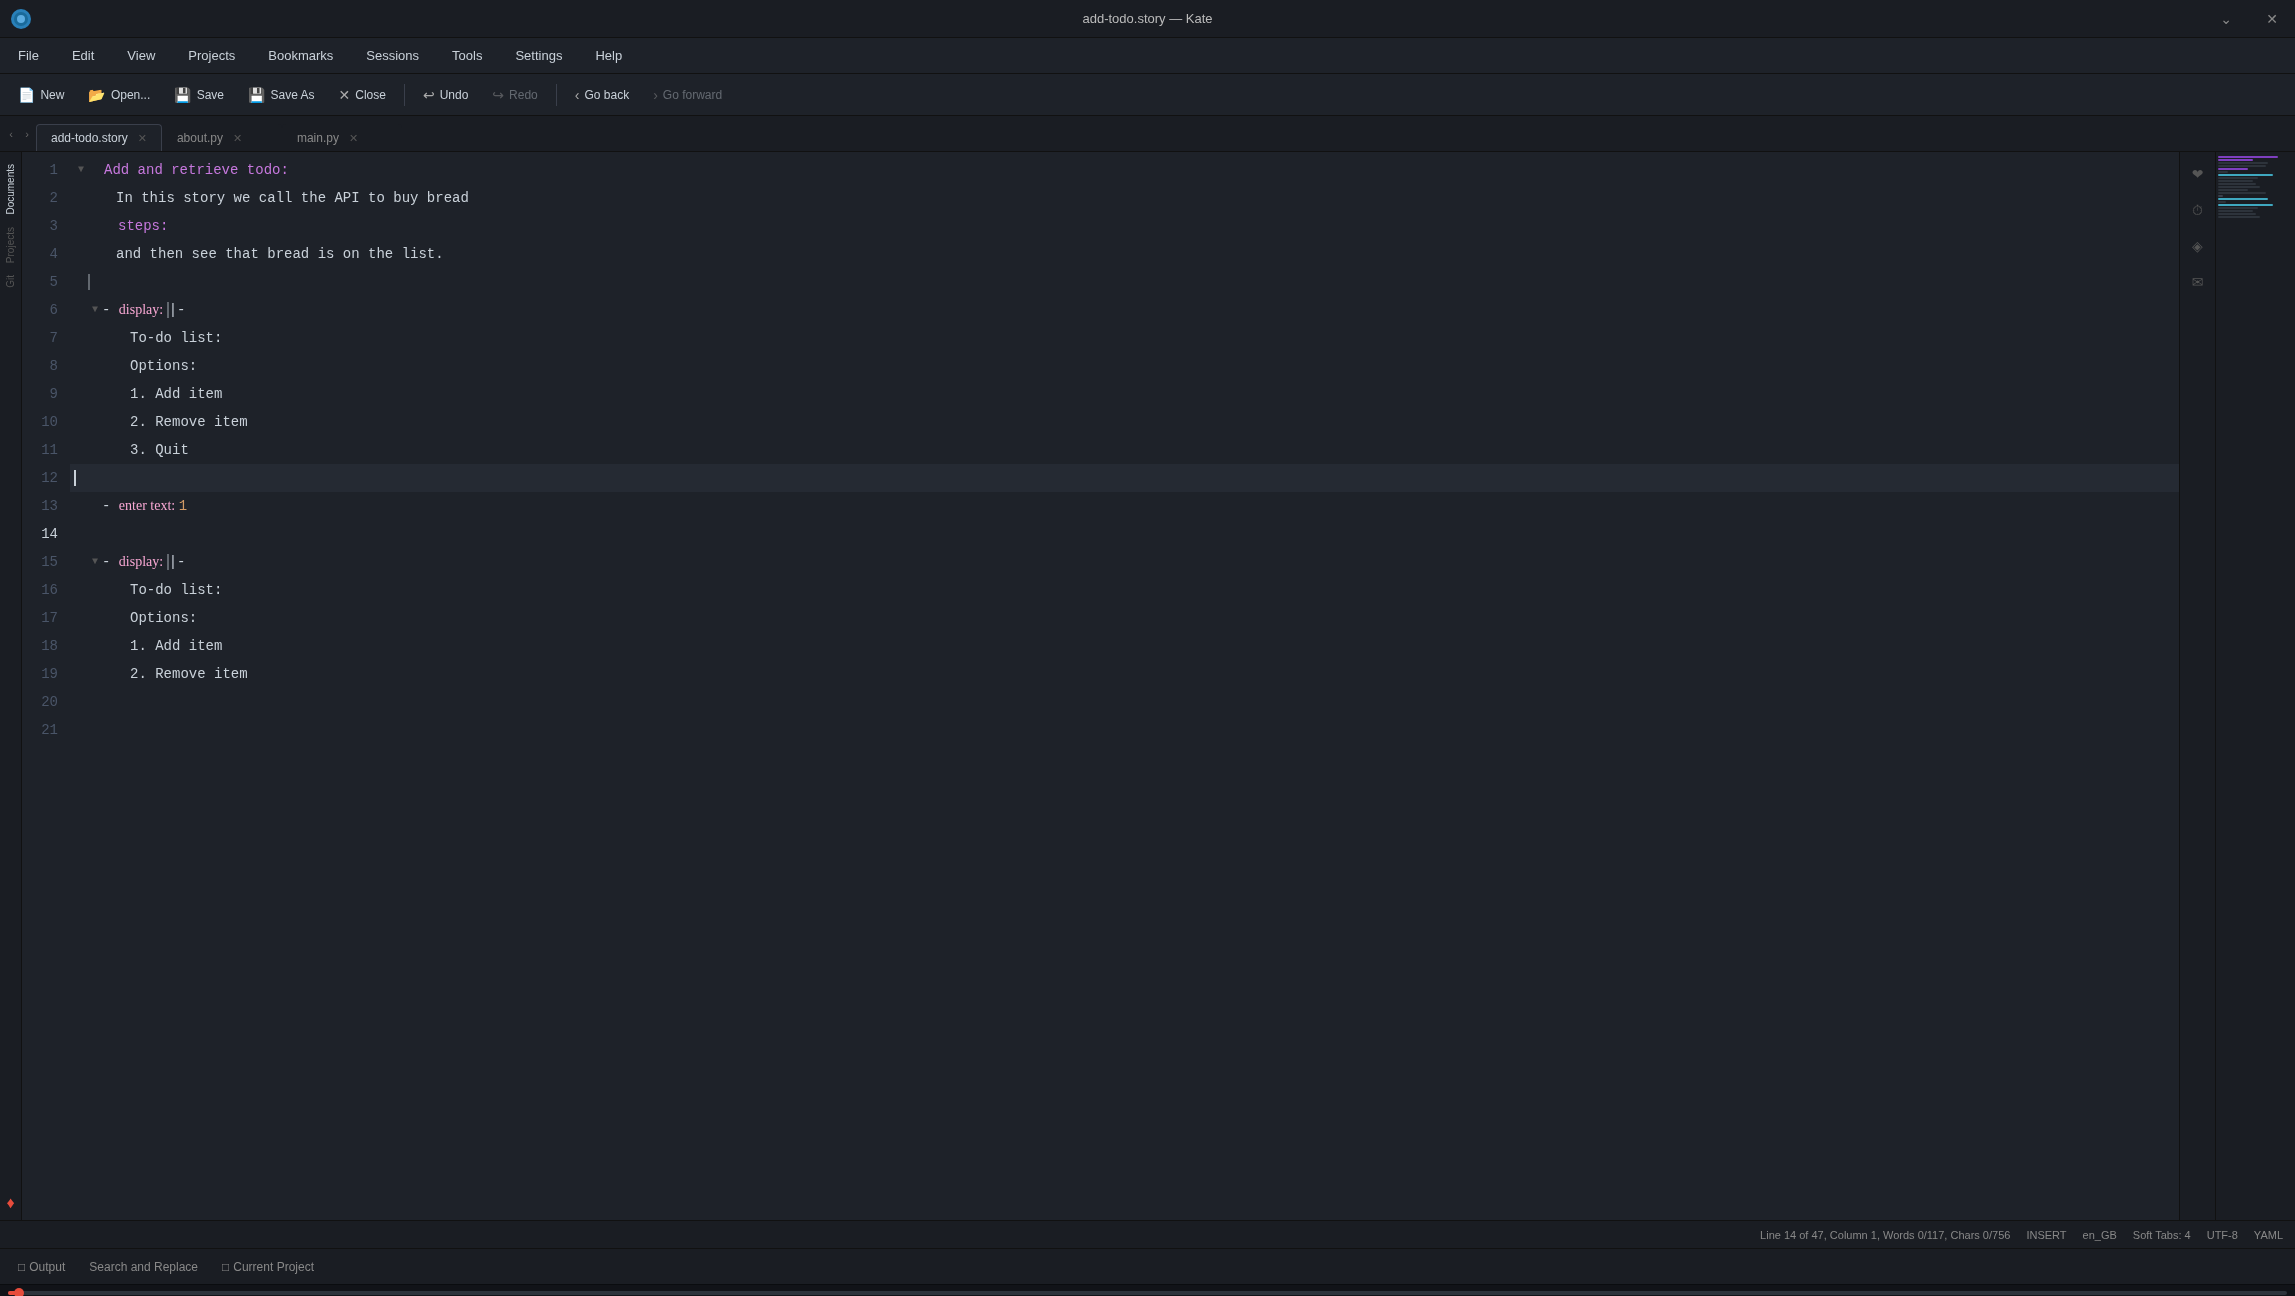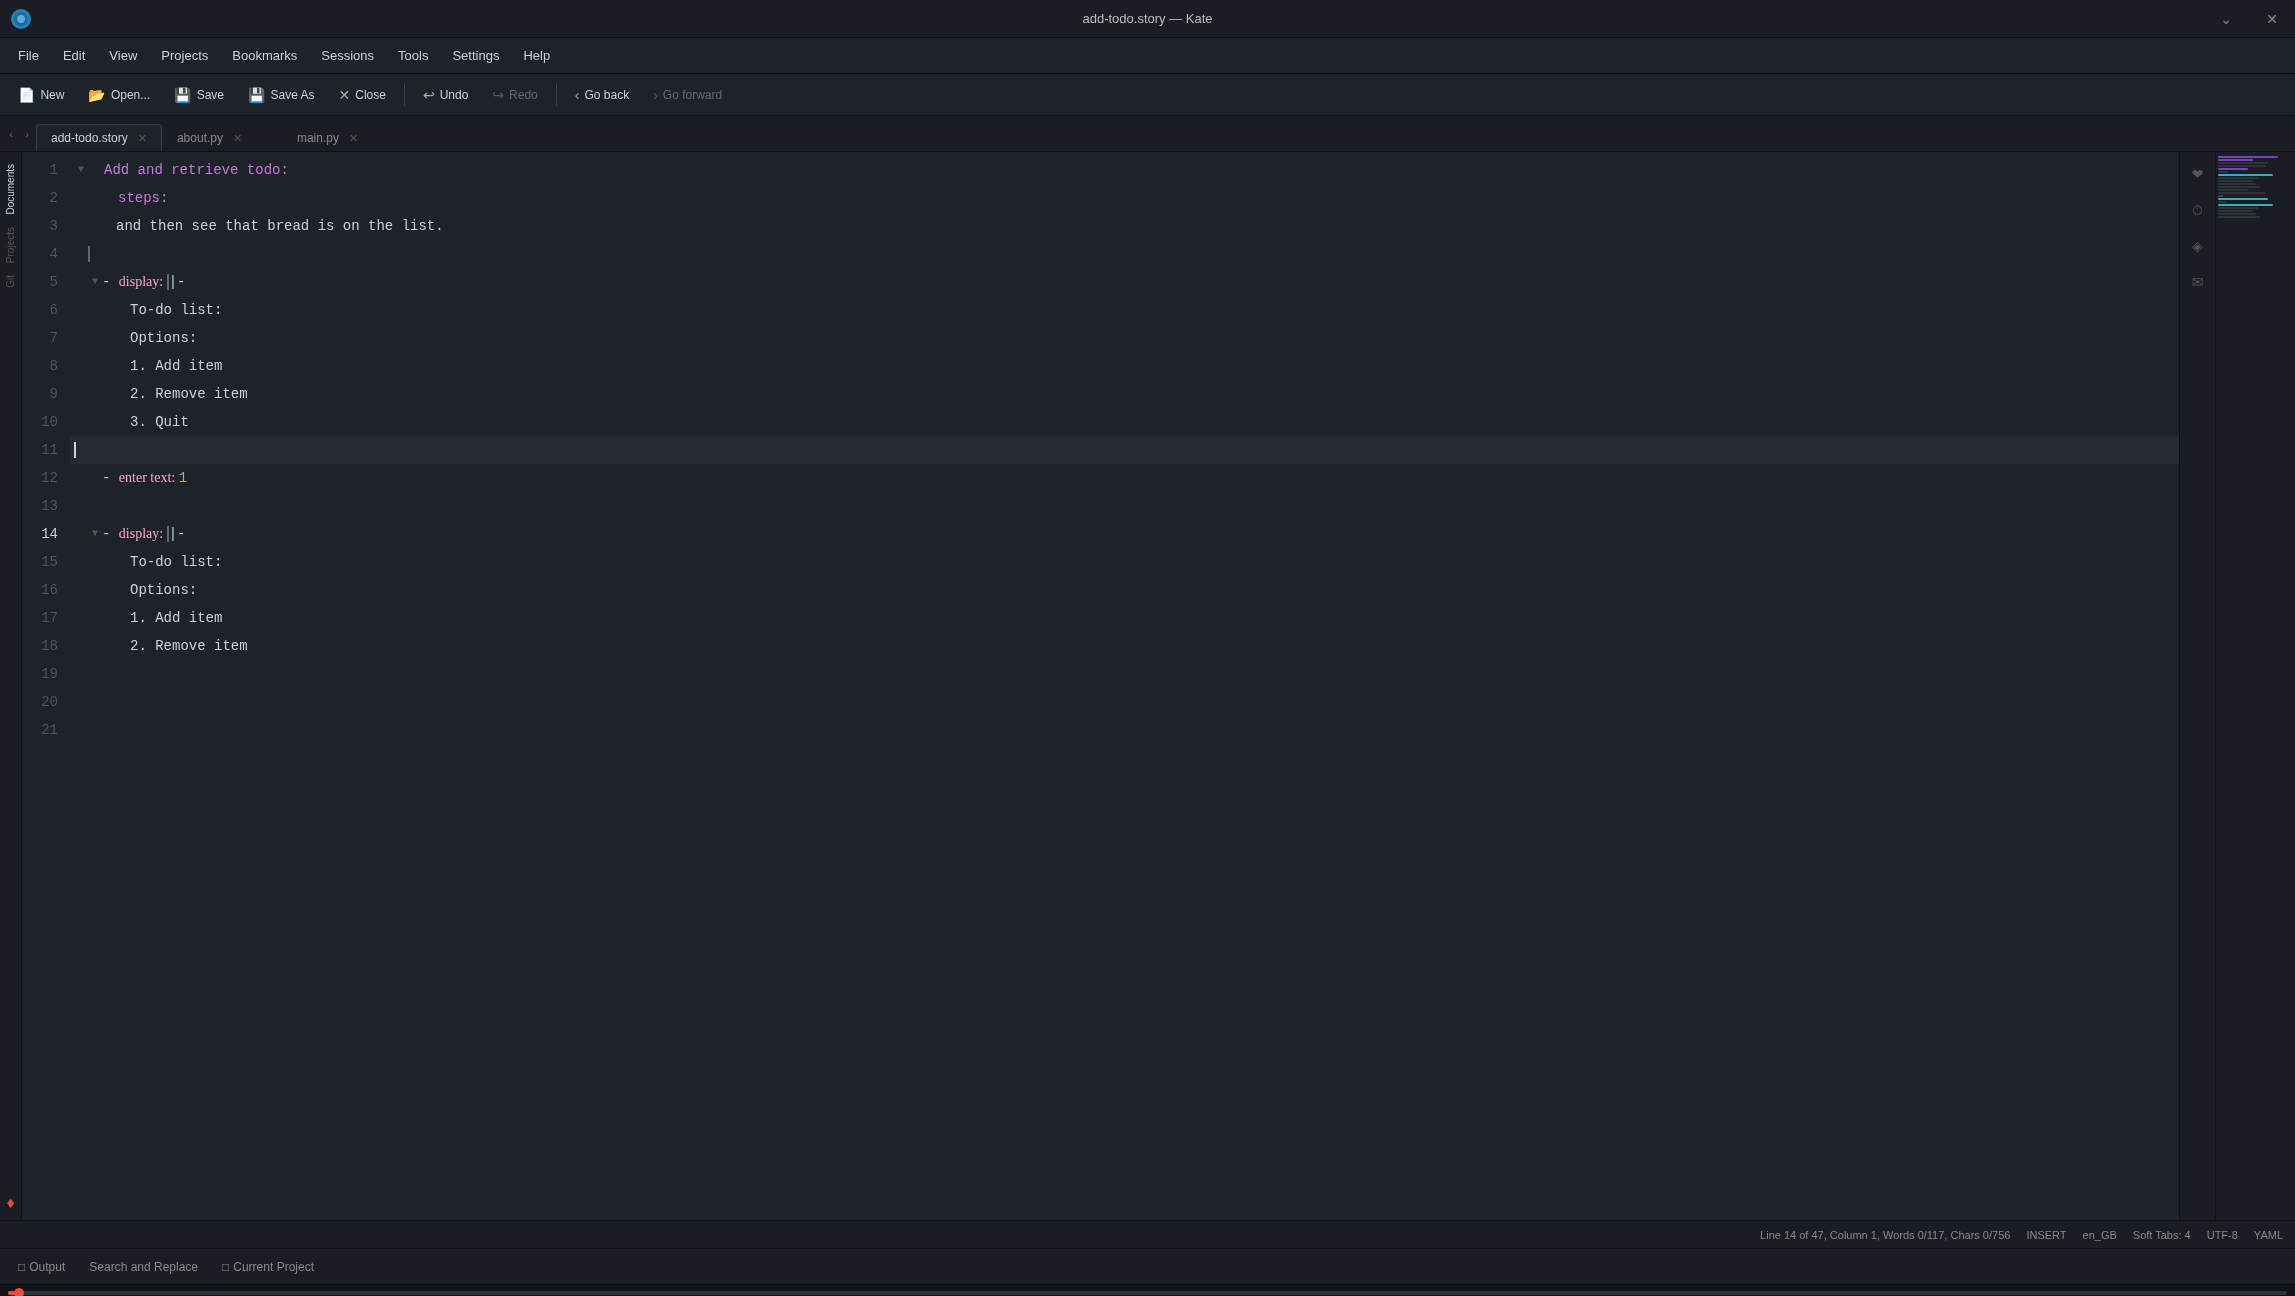--- a/index.html
+++ b/index.html
@@ -26,21 +26,21 @@
     }
 
     
     #menubar {
       background: #1e2229;
       height: 36px;
       display: flex;
       align-items: center;
       padding: 0 8px;
       border-bottom: 1px solid #111;
-      gap: 4px;
+      gap: 13px;
     }
     .menu-item {
       padding: 4px 10px;
       border-radius: 3px;
       color: #c9d1d9;
       cursor: pointer;
       font-size: 13px;
     }
 
     
@@ -472,20 +472,25 @@
     </div>
 
     <div class="code-area">
 
       <div class="code-line">
         <span class="fold-arrow open"></span>
         <span class="c-purple">Add and retrieve todo:</span>
       </div>
 
 
+      <div class="code-line">
+        <span style="width:28px;display:inline-block;"></span>
+        <span style="width:14px;display:inline-block;"></span>
+        <span class="c-white">In this story we call the API to buy bread</span>
+      </div>
 
       <div class="code-line">
         <span style="width:14px;display:inline-block;"></span>
         <span style="width:14px;display:inline-block;"></span>
         <span class="c-purple">steps:</span>
       </div>
 
       <div class="code-line">
         <span style="width:42px;display:inline-block;"></span>
         <span class="c-white">and then see that bread is on the list.</span>

